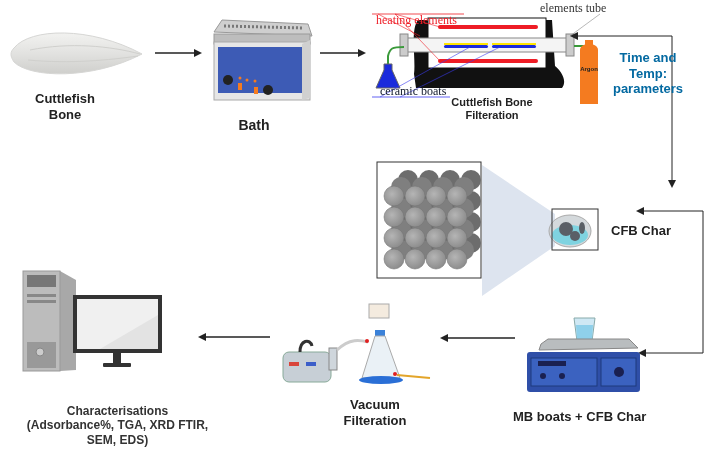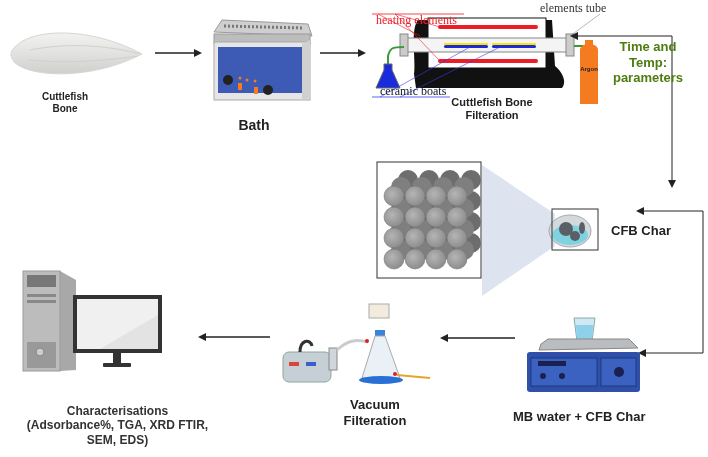--- a/index.html
+++ b/index.html
@@ -205,48 +205,48 @@
     <rect x="27" y="342" width="29" height="26" fill="#999"></rect>
     <circle cx="40" cy="352" r="4" fill="#ccc" stroke="#888"></circle>
     <rect x="73" y="295" width="89" height="58" fill="#333"></rect>
     <rect x="77" y="299" width="81" height="50" fill="#f0f0f0"></rect>
     <path d="M100,349 L158,315 L158,349 Z" fill="#e3e3e3"></path>
     <rect x="113" y="353" width="8" height="10" fill="#333"></rect>
     <rect x="103" y="363" width="28" height="4" rx="1" fill="#333"></rect>
   </g>
 </svg>
 
-<div class="lbl" style="left:25px;top:91px;font-size:10px;width:80px">
+<div class="lbl" style="left:25px;top:91px;font-size:13px;width:80px">
   <div>Cuttlefish</div>
   <div>Bone</div>
 </div>
 
 <div class="lbl" style="left:214px;top:117px;font-size:14px;width:80px">
   <div>Bath</div>
 </div>
 
 <div class="lbl" style="left:432px;top:96px;font-size:11px;width:120px">
   <div>Cuttlefish Bone</div>
   <div>Filteration</div>
 </div>
 
 <div class="serif" style="left:376px;top:13px;font-size:12px;color:#ee1c25">heating elements</div>
 <div class="serif" style="left:540px;top:1px;font-size:12px;color:#333">elements tube</div>
 <div class="serif" style="left:380px;top:84px;font-size:12px;color:#0f172a">ceramic boats</div>
 <div class="lbl" style="left:580px;top:66px;font-size:6px;width:18px;color:#222">Argon</div>
 
-<div class="lbl" style="left:608px;top:39px;font-size:13px;width:80px;color:#4d7c0f">
+<div class="lbl" style="left:608px;top:50px;font-size:13px;width:80px;color:#0369a1">
   <div>Time and</div>
   <div>Temp:</div>
   <div>parameters</div>
 </div>
 
 <div class="lbl" style="left:611px;top:223px;font-size:13px">CFB Char</div>
 
-<div class="lbl" style="left:513px;top:409px;font-size:13px">MB water +  CFB Char</div>
+<div class="lbl" style="left:513px;top:409px;font-size:13px">MB boats +  CFB Char</div>
 
 <div class="lbl" style="left:320px;top:397px;font-size:13px;width:110px">
   <div>Vacuum</div>
   <div>Filteration</div>
 </div>
 
 <div class="lbl" style="left:0px;top:404px;font-size:12px;width:235px;color:#333">
   <div>Characterisations</div>
   <div>(Adsorbance%, TGA, XRD FTIR,</div>
   <div>SEM, EDS)</div>

